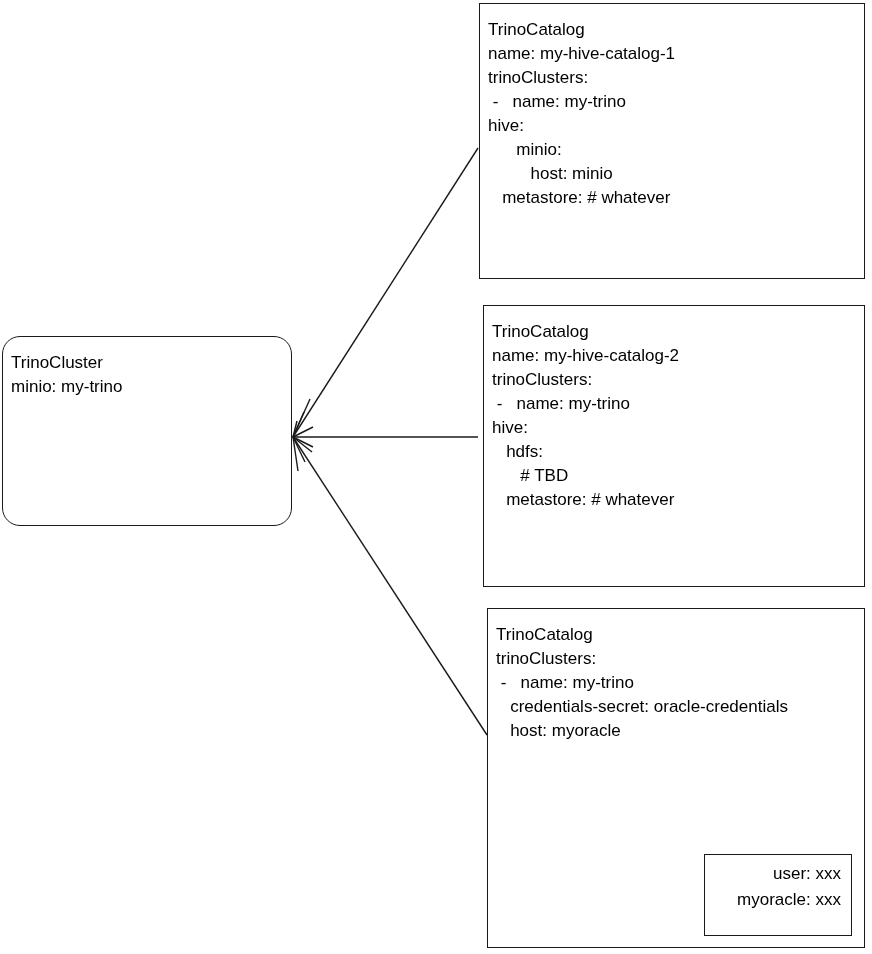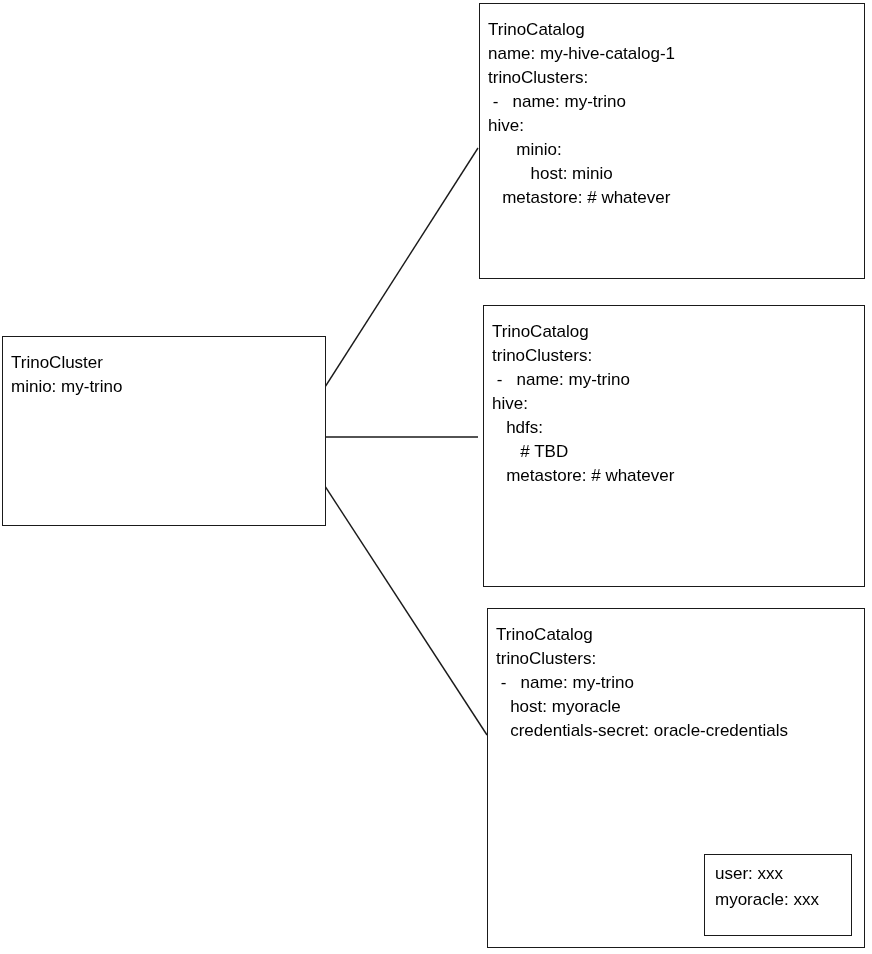--- a/index.html
+++ b/index.html
@@ -33,21 +33,21 @@
     border: 1.5px solid #1a1a1a;
     background: #ffffff;
     box-sizing: border-box;
     padding: 6px 10px;
   }
   .inner-node .line {
     font-size: 17px;
     line-height: 26px;
     color: #000000;
     white-space: pre;
-    text-align: left;
+    text-align: right;
   }
   svg.edges {
     position: absolute;
     left: 0;
     top: 0;
     width: 872px;
     height: 954px;
     pointer-events: none;
   }
   svg.edges line, svg.edges path {
@@ -83,52 +83,53 @@
       <line x1="293" y1="437" x2="298" y2="471"></line>
     </g>
 
     <g>
       <line x1="762" y1="820" x2="786" y2="856"></line>
       <line x1="786" y1="856" x2="766" y2="844"></line>
       <line x1="786" y1="856" x2="782" y2="834"></line>
     </g>
   </svg>
 
-  <div class="node" style="left:2px; top:336px; width:324px; height:190px;">
+  <div class="node" style="left:2px; top:336px; width:290px; height:190px;border-radius:18px;">
     <div class="line">TrinoCluster</div>
     <div class="line">minio: my-trino</div>
   </div>
 
   <div class="node" style="left:479px; top:3px; width:386px; height:276px;">
     <div class="line">TrinoCatalog</div>
     <div class="line">name: my-hive-catalog-1</div>
     <div class="line">trinoClusters:</div>
     <div class="line"> -   name: my-trino</div>
     <div class="line">hive:</div>
     <div class="line">      minio:</div>
     <div class="line">         host: minio</div>
     <div class="line">   metastore: # whatever</div>
   </div>
 
   <div class="node" style="left:483px; top:305px; width:382px; height:282px;">
     <div class="line">TrinoCatalog</div>
+    <div class="line">name: my-hive-catalog-2</div>
     <div class="line">trinoClusters:</div>
     <div class="line"> -   name: my-trino</div>
     <div class="line">hive:</div>
     <div class="line">   hdfs:</div>
     <div class="line">      # TBD</div>
     <div class="line">   metastore: # whatever</div>
   </div>
 
   <div class="node" style="left:487px; top:608px; width:378px; height:340px;">
     <div class="line">TrinoCatalog</div>
     <div class="line">trinoClusters:</div>
     <div class="line"> -   name: my-trino</div>
+    <div class="line">   credentials-secret: oracle-credentials</div>
     <div class="line">   host: myoracle</div>
-    <div class="line">   credentials-secret: oracle-credentials</div>
 
     <div class="inner-node" style="left:216px; top:245px; width:148px; height:82px;">
       <div class="line">user: xxx</div>
       <div class="line">myoracle: xxx</div>
     </div>
   </div>
 
 </div>
 
 </body></html>

